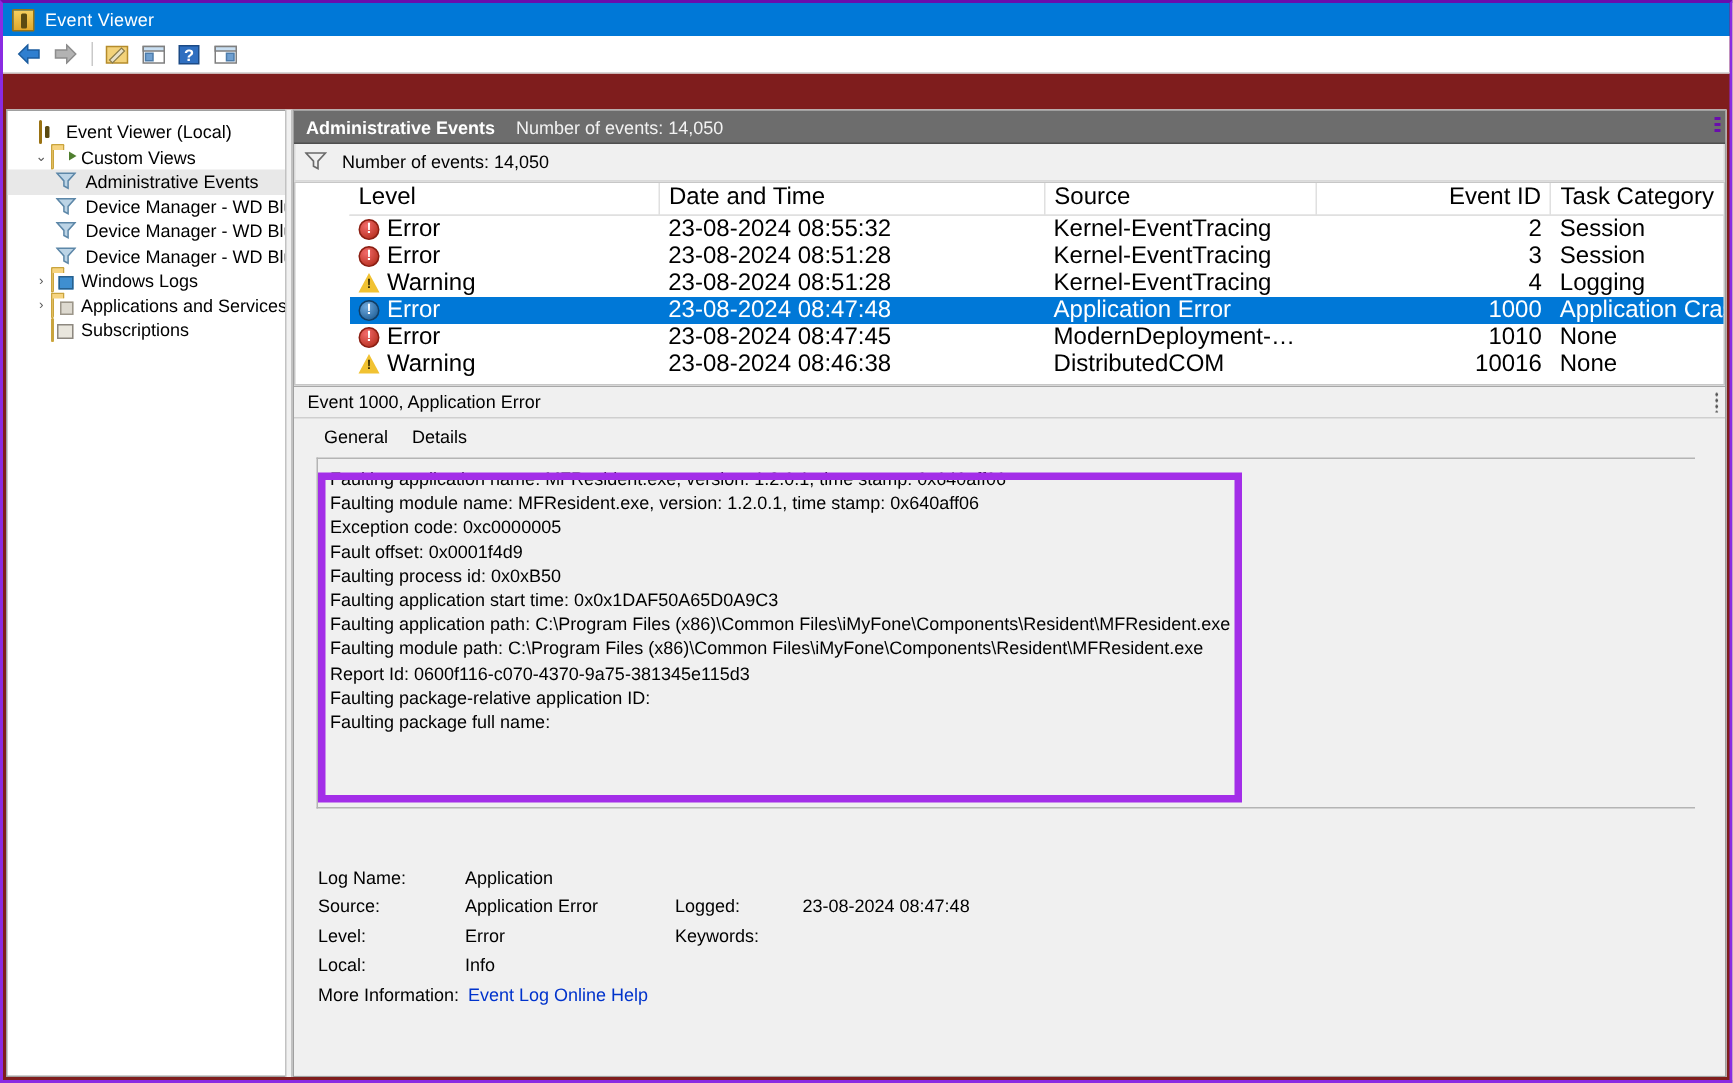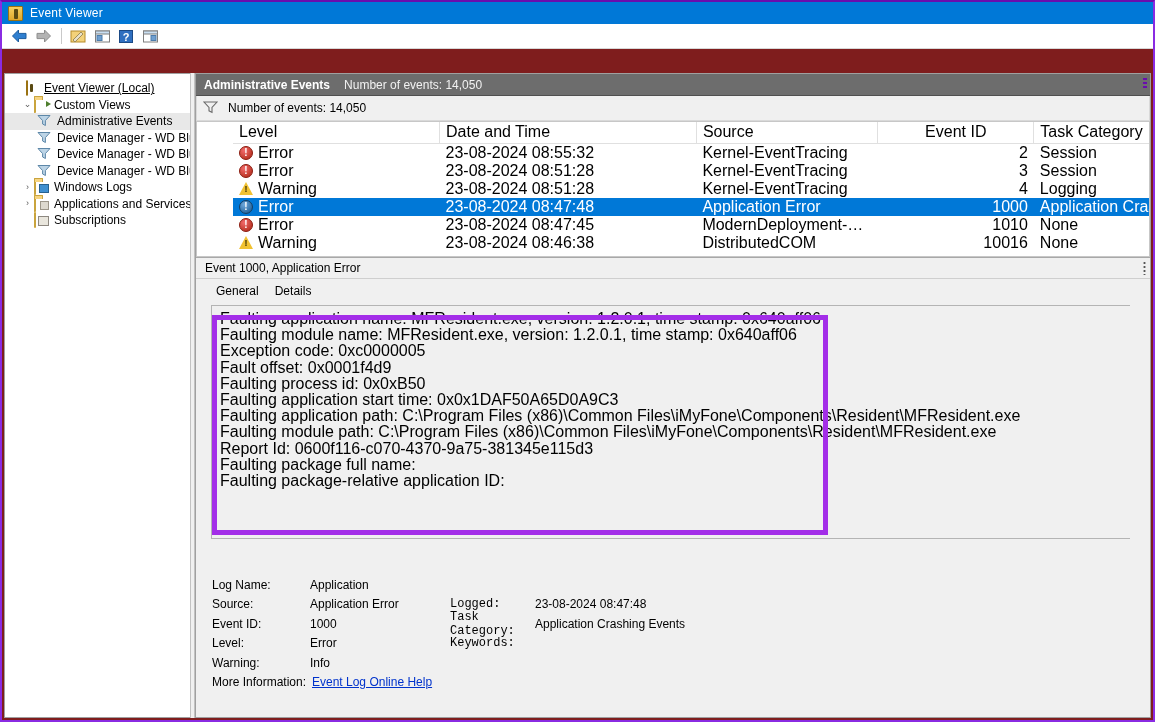--- a/index.html
+++ b/index.html
@@ -238,21 +238,21 @@
     height: 21px;
     background: #ffffff;
     border-right: 1px solid #e0e0e0;
     border-bottom: 1px solid #e0e0e0;
     padding: 0 6px;
     color: #000;
     white-space: nowrap;
     overflow: hidden;
     cursor: default;
   }
-  table.evt th.num { text-align: center; }
+  table.evt th.num { text-align: right; }
   table.evt td {
     height: 18px;
     padding: 0 6px;
     white-space: nowrap;
     overflow: hidden;
     text-overflow: ellipsis;
   }
   table.evt td.num { text-align: right; }
   table.evt tr.row { cursor: default; }
   table.evt tr.row.sel td { background: #0078d7; color: #ffffff; }
@@ -345,21 +345,21 @@
     border-right: none;
     background: #f0f0f0;
     height: 234px;
     margin-left: 7px;
     margin-right: 12px;
     padding: 5px 0 0 8px;
     overflow: hidden;
     position: relative;
   }
   .evt-line {
-    font-size: 16px;
+    font-size: 12px;
     line-height: 16.2px;
     white-space: nowrap;
     color: #000;
   }
   .highlight-box {
     position: absolute;
     left: 210px; top: 313px;
     width: 616px; height: 220px;
     border: 5px solid #a32ee8;
     pointer-events: none;
@@ -370,25 +370,24 @@
   .meta {
     height: 150px;
     padding: 8px 0 0 16px;
     font-size: 12px;
     position: relative;
     background: #f0f0f0;
   }
   .meta-row { display: flex; height: 19.5px; align-items: center; }
   .m-label { width: 98px; color: #000; }
   .m-value { width: 140px; color: #000; }
-  .m-label2 { width: 85px; color: #000; font-family: Liberation Mono, monospace; }
+  .m-label2 { width: 85px; color: #000; }
   .m-value2 { color: #000; }
   .link {
     color: #0033cc;
-    text-decoration: underline;
     cursor: pointer;
     text-align: center;
   }
 
   .vsplit {
     width: 5px;
     background: #f0f0f0;
     border-left: 1px solid #c2c2c2;
     border-right: 1px solid #c2c2c2;
   }
@@ -446,21 +445,21 @@
         <rect x="1.5" y="2" width="14" height="11" fill="#ffffff" stroke="#7f7f7f"></rect>
         <rect x="1.5" y="2" width="14" height="3" fill="#c9dff2" stroke="#7f7f7f"></rect>
         <rect x="9" y="6.5" width="5" height="5" fill="#6f9fd0" stroke="#4c7cab"></rect>
       </svg>
     </div>
   </div>
 
   <div class="main">
 
     <div class="sidebar">
-      <div class="tree-row" style="padding-left:6px;text-decoration:underline;">
+      <div class="tree-row" style="padding-left:6px;">
         <span class="twisty"></span>
         <span class="tree-icon"><span class="ico-ev"></span></span>
         <span>Event Viewer (Local)</span>
       </div>
       <div class="tree-row" style="padding-left:16px;">
         <span class="twisty">⌄</span>
         <span class="tree-icon"><span class="ico-folder arrow"></span></span>
         <span>Custom Views</span>
       </div>
       <div class="tree-row selected" style="padding-left:32px;">
@@ -639,53 +638,47 @@
           <div class="textbox">
             <div class="evt-line">Faulting application name: MFResident.exe, version: 1.2.0.1, time stamp: 0x640aff06</div>
             <div class="evt-line">Faulting module name: MFResident.exe, version: 1.2.0.1, time stamp: 0x640aff06</div>
             <div class="evt-line">Exception code: 0xc0000005</div>
             <div class="evt-line">Fault offset: 0x0001f4d9</div>
             <div class="evt-line">Faulting process id: 0x0xB50</div>
             <div class="evt-line">Faulting application start time: 0x0x1DAF50A65D0A9C3</div>
             <div class="evt-line">Faulting application path: C:\Program Files (x86)\Common Files\iMyFone\Components\Resident\MFResident.exe</div>
             <div class="evt-line">Faulting module path: C:\Program Files (x86)\Common Files\iMyFone\Components\Resident\MFResident.exe</div>
             <div class="evt-line">Report Id: 0600f116-c070-4370-9a75-381345e115d3</div>
+            <div class="evt-line">Faulting package-relative application ID:</div>
             <div class="evt-line">Faulting package full name:</div>
-            <div class="evt-line">Faulting package-relative application ID:</div>
           </div>
 
         </div>
 
         <div class="meta">
           <div class="meta-row">
             <span class="m-label">Log Name:</span>
             <span class="m-value">Application</span>
             <span class="m-label2"></span>
             <span class="m-value2"></span>
           </div>
           <div class="meta-row">
             <span class="m-label">Source:</span>
             <span class="m-value">Application Error</span>
             <span class="m-label2">Logged:</span>
             <span class="m-value2">23-08-2024 08:47:48</span>
           </div>
           <div class="meta-row">
-            <span class="m-label">Event ID:</span>
-            <span class="m-value">1000</span>
-            <span class="m-label2">Task Category:</span>
-            <span class="m-value2">Application Crashing Events</span>
-          </div>
-          <div class="meta-row">
             <span class="m-label">Level:</span>
             <span class="m-value">Error</span>
             <span class="m-label2">Keywords:</span>
             <span class="m-value2"></span>
           </div>
           <div class="meta-row">
-            <span class="m-label">Warning:</span>
+            <span class="m-label">Local:</span>
             <span class="m-value">Info</span>
           </div>
           <div class="meta-row">
             <span class="m-label" style="width:100px;">More Information:</span>
             <span class="link">Event Log Online Help</span>
           </div>
         </div>
       </div>
 
       <span class="scroll-dots"></span>

